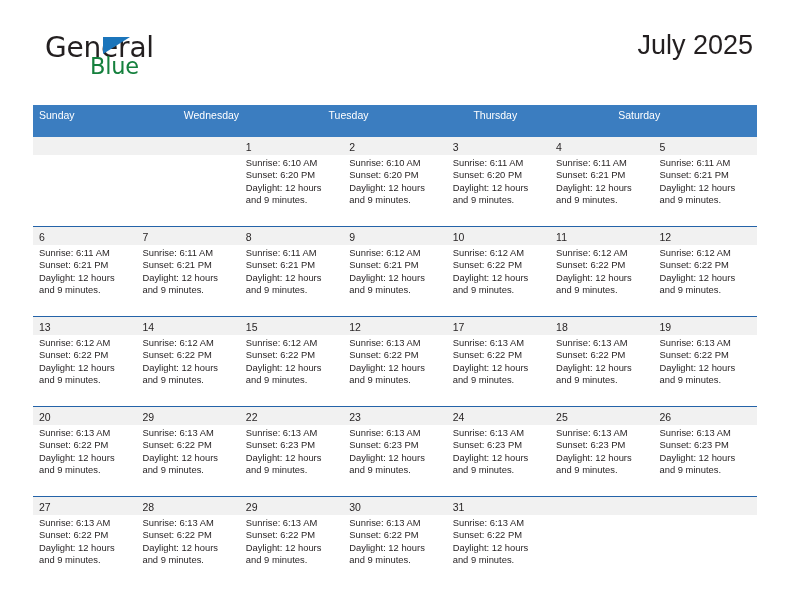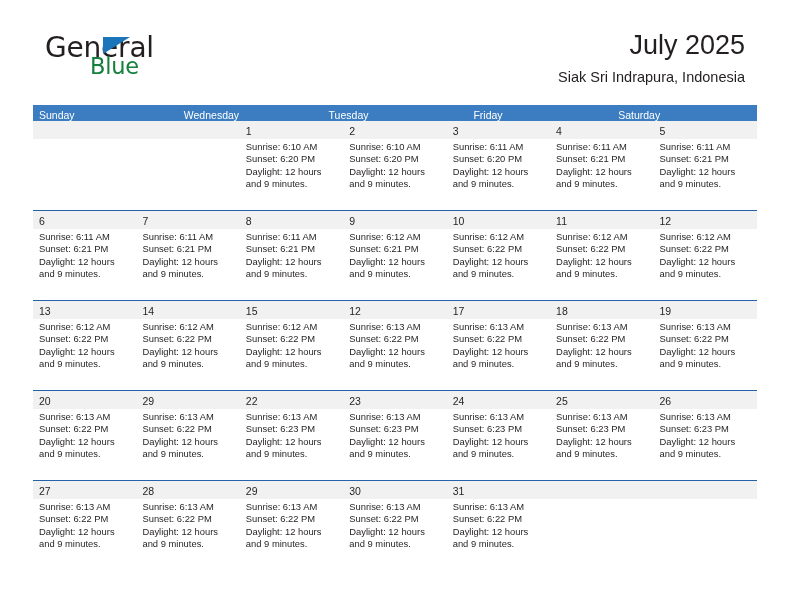--- a/index.html
+++ b/index.html
@@ -62,21 +62,21 @@
     top: 21px;
     font-size: 22.5px;
     letter-spacing: -0.2px;
     color: #15803d;
     font-family: "DejaVu Sans", sans-serif;
     font-weight: 400;
     line-height: 1;
   }
   .title-block {
     position: absolute;
-    right: 12px;
+    right: 4px;
     top: 0;
     text-align: right;
   }
   .cal-title {
     font-size: 27px;
     font-weight: 400;
     color: #231f20;
     line-height: 1.15;
     white-space: nowrap;
   }
@@ -92,21 +92,21 @@
   
   .calendar {
     position: absolute;
     left: 33px;
     top: 105px;
     width: 724px;
   }
   .weekdays {
     display: flex;
     background: #3b7dc0;
-    height: 16px;
+    height: 32px;
   }
   .weekday {
     flex: 1 1 0;
     color: #ffffff;
     font-size: 10.5px;
     line-height: 20px;
     padding-left: 6px;
     box-sizing: border-box;
     white-space: nowrap;
     overflow: hidden;
@@ -156,31 +156,30 @@
   <div class="header">
 
     <div class="logo">
       <span class="logo-general">General</span>
       <span class="logo-tri"></span>
       <span class="logo-blue">Blue</span>
     </div>
 
     <div class="title-block">
       <div class="cal-title">July 2025</div>
-      <div class="cal-subtitle">Siak Sri Indrapura, Indonesia</div>
     </div>
 
   </div>
 
   <div class="calendar">
     <div class="weekdays">
         <div class="weekday">Sunday</div>
         <div class="weekday">Wednesday</div>
         <div class="weekday">Tuesday</div>
-        <div class="weekday">Friday</div>
+        <div class="weekday">Thursday</div>
         <div class="weekday">Saturday</div>
       </div>
     <div class="weeks">
         <div class="week">
           <div class="day empty">
             <div class="day-num-band"><span class="day-num"></span></div>
           </div>
           <div class="day empty">
             <div class="day-num-band"><span class="day-num"></span></div>
           </div>

